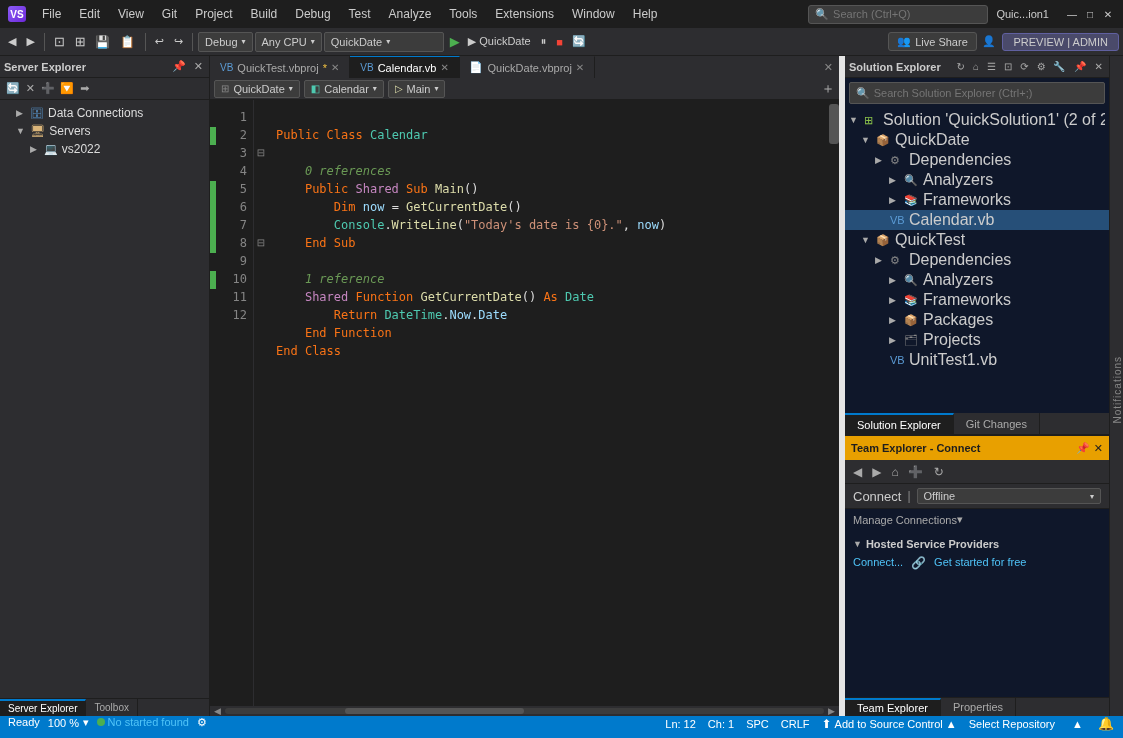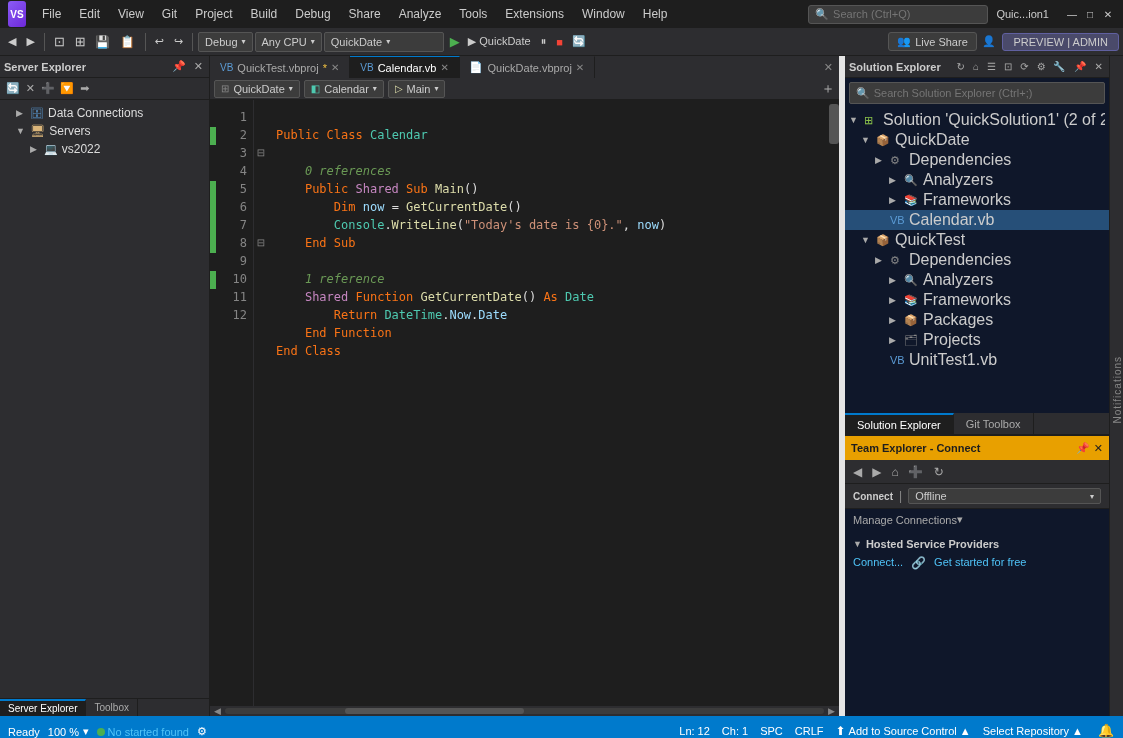--- a/index.html
+++ b/index.html
@@ -1,20 +1,20 @@
 <!DOCTYPE html>
 <html><head>
   <meta charset="utf-8">
   <style>
     * { box-sizing: border-box; margin: 0; padding: 0; }
     body { font-family: 'Segoe UI', Arial, sans-serif; font-size: 12px; background: #2d2d30; color: #dcdcdc; width: 1123px; height: 738px; overflow: hidden; }
     
     
     #title-bar { display: flex; align-items: center; background: #1e1e1e; height: 28px; padding: 0 8px; gap: 8px; }
-    #app-icon { width: 18px; height: 26px; background: linear-gradient(135deg, #8b5cf6, #6d28d9); border-radius: 3px; flex-shrink: 0; display: flex; align-items: center; justify-content: center; }
+    #app-icon { width: 18px; height: 16px; background: linear-gradient(135deg, #8b5cf6, #6d28d9); border-radius: 3px; flex-shrink: 0; display: flex; align-items: center; justify-content: center; }
     #menu-bar { display: flex; gap: 2px; align-items: center; font-size: 12px; color: #cccccc; }
     .menu-item { padding: 2px 8px; cursor: pointer; border-radius: 2px; }
     #search-box { margin-left: auto; display: flex; align-items: center; background: #3c3c3c; border: 1px solid #555; border-radius: 3px; padding: 2px 6px; gap: 4px; width: 180px; }
     #search-box input { background: transparent; border: none; outline: none; color: #ccc; font-size: 11px; width: 140px; }
     #window-controls { display: flex; gap: 4px; margin-left: 8px; }
     .win-btn { width: 14px; height: 14px; display: flex; align-items: center; justify-content: center; font-size: 10px; cursor: pointer; color: #ccc; }
     #account-info { font-size: 11px; color: #ccc; white-space: nowrap; }
 
     
     #toolbar { display: flex; align-items: center; background: #2d2d30; height: 28px; padding: 0 4px; border-bottom: 1px solid #1e1e1e; gap: 2px; }
@@ -93,21 +93,21 @@
     .se-tab.active { background: #1e1e1e; color: #fff; border-top: 2px solid #007acc; }
 
     
     #team-explorer { height: 280px; display: flex; flex-direction: column; }
     #te-header { display: flex; align-items: center; background: #e8a000; height: 24px; padding: 0 6px; gap: 4px; }
     #te-title { font-size: 11px; font-weight: 600; color: #1e1e1e; flex: 1; }
     .te-pin-btn { font-size: 11px; cursor: pointer; color: #1e1e1e; }
     #te-toolbar { display: flex; align-items: center; background: #2d2d30; height: 24px; padding: 0 4px; gap: 2px; border-bottom: 1px solid #1e1e1e; }
     .te-btn { font-size: 12px; cursor: pointer; color: #aaa; padding: 1px 4px; }
     #te-connect-row { display: flex; align-items: center; background: #2d2d30; padding: 4px 8px; border-bottom: 1px solid #1e1e1e; gap: 4px; }
-    #te-connect-label { font-size: 10px; color: #ccc; font-weight: 700; }
+    #te-connect-label { font-size: 13px; color: #ccc; font-weight: 400; }
     #te-status-dropdown { display: flex; align-items: center; border: 1px solid #555; border-radius: 2px; padding: 1px 6px; font-size: 11px; color: #ccc; cursor: pointer; background: #3c3c3c; gap: 4px; flex: 1; }
     #te-status-dropdown:after { content: '▾'; font-size: 8px; margin-left: auto; }
     #te-manage { padding: 4px 8px; font-size: 11px; color: #aaa; cursor: pointer; display: flex; align-items: center; gap: 0; }
     #te-content { flex: 1; overflow-y: auto; padding: 4px 8px; }
     .te-section-header { font-size: 11px; font-weight: 600; color: #ccc; padding: 4px 0 2px; display: flex; align-items: center; gap: 4px; }
     .te-section-arrow { font-size: 9px; color: #aaa; }
     .azure-devops-card { display: flex; gap: 8px; padding: 6px 0; align-items: flex-start; }
     .azure-logo { width: 32px; height: 32px; background: linear-gradient(135deg, #0078d4, #00a4ef); border-radius: 4px; flex-shrink: 0; display: flex; align-items: center; justify-content: center; }
     .azure-logo-inner { width: 20px; height: 20px; }
     .azure-info { flex: 1; }
@@ -115,27 +115,27 @@
     .azure-corp { font-size: 11px; color: #aaa; }
     .te-desc { font-size: 11px; color: #aaa; line-height: 15px; padding: 4px 0; }
     .te-links { display: flex; gap: 8px; padding: 4px 0; flex-wrap: wrap; }
     .te-link { font-size: 11px; color: #4fc3f7; cursor: pointer; text-decoration: none; }
 
     
     #notifications-sidebar { width: 14px; background: #2d2d30; display: flex; flex-direction: column; align-items: center; padding-top: 4px; border-left: 1px solid #1e1e1e; writing-mode: vertical-rl; }
     #notif-label { font-size: 10px; color: #888; transform: rotate(180deg); letter-spacing: 1px; margin-top: 4px; }
 
     
-    #status-bar { display: flex; align-items: flex-end; background: #007acc; height: 22px; padding: 0 8px; gap: 8px; font-size: 11px; color: #fff; }
+    #status-bar { display: flex; align-items: flex-start; background: #007acc; height: 22px; padding: 0 8px; gap: 8px; font-size: 11px; color: #fff; }
     .status-section { display: flex; align-items: center; gap: 4px; }
     #status-right { margin-left: auto; display: flex; gap: 12px; align-items: center; }
     .status-green { color: #4fc3f7; display: flex; align-items: center; gap: 3px; }
     .status-dot { width: 8px; height: 8px; border-radius: 50%; background: #4caf50; flex-shrink: 0; }
     #add-to-source-ctrl { cursor: pointer; display: flex; align-items: center; gap: 3px; }
-    #select-repo { cursor: pointer; display: flex; align-items: center; gap: 3px; }
+    #select-repo { cursor: pointer; display: flex; align-items: center; gap: 17px; }
     .git-icon { font-size: 12px; }
     #bell-icon { font-size: 13px; cursor: pointer; margin-left: 4px; }
 
     
     ::-webkit-scrollbar { width: 6px; height: 6px; }
     ::-webkit-scrollbar-track { background: #1e1e1e; }
     ::-webkit-scrollbar-thumb { background: #555; border-radius: 3px; }
   </style>
 </head>
 <body>
@@ -145,21 +145,21 @@
     <span style="color:#fff;font-size:10px;font-weight:bold">VS</span>
   </div>
   <div id="menu-bar">
     <span class="menu-item">File</span>
     <span class="menu-item">Edit</span>
     <span class="menu-item">View</span>
     <span class="menu-item">Git</span>
     <span class="menu-item">Project</span>
     <span class="menu-item">Build</span>
     <span class="menu-item">Debug</span>
-    <span class="menu-item">Share</span>
+    <span class="menu-item">Test</span>
     <span class="menu-item">Analyze</span>
     <span class="menu-item">Tools</span>
     <span class="menu-item">Extensions</span>
     <span class="menu-item">Window</span>
     <span class="menu-item">Help</span>
   </div>
   <div id="search-box">
     <span style="color:#888;font-size:11px">🔍</span>
     <input placeholder="Search (Ctrl+Q)" style="">
   </div>
@@ -437,21 +437,21 @@
         </div>
         <div class="se-item" style="padding-left:30px">
           <span class="se-arrow" style="visibility:hidden">▶</span>
           <span class="se-icon" style="color:#5b9bd5">VB</span>
           <span class="se-label">UnitTest1.vb</span>
         </div>
       </div>
 
       <div id="se-tabs">
         <div class="se-tab active">Solution Explorer</div>
-        <div class="se-tab">Git Toolbox</div>
+        <div class="se-tab">Git Changes</div>
       </div>
     </div>
 
     <div id="team-explorer">
       <div id="te-header">
         <span id="te-title">Team Explorer - Connect</span>
         <span class="te-pin-btn">📌</span>
         <span class="te-pin-btn">✕</span>
       </div>
       <div id="te-toolbar">
@@ -477,20 +477,24 @@
           <span class="te-section-arrow">▼</span>
           <span>Hosted Service Providers</span>
         </div>
         <div class="te-links">
           <a class="te-link">Connect...</a>
           <span style="color:#aaa">🔗</span>
           <a class="te-link">Get started for free</a>
         </div>
       </div>
 
+      <div style="display:flex;border-top:1px solid #1e1e1e;background:#2d2d30;margin-top:auto">
+        <div class="se-tab active">Team Explorer</div>
+        <div class="se-tab">Properties</div>
+      </div>
     </div>
   </div>
 
   <div id="notifications-sidebar">
     <span id="notif-label">Notifications</span>
   </div>
 </div>
 
 <div id="status-bar">
   <div class="status-section">

